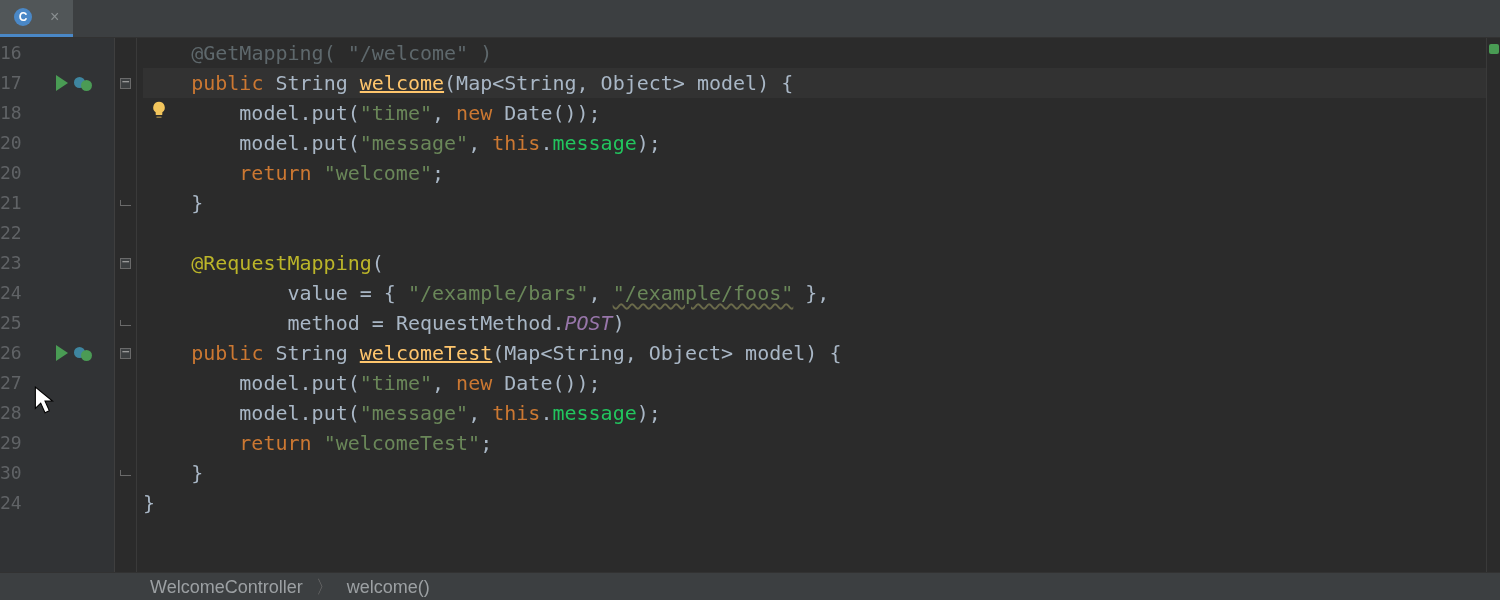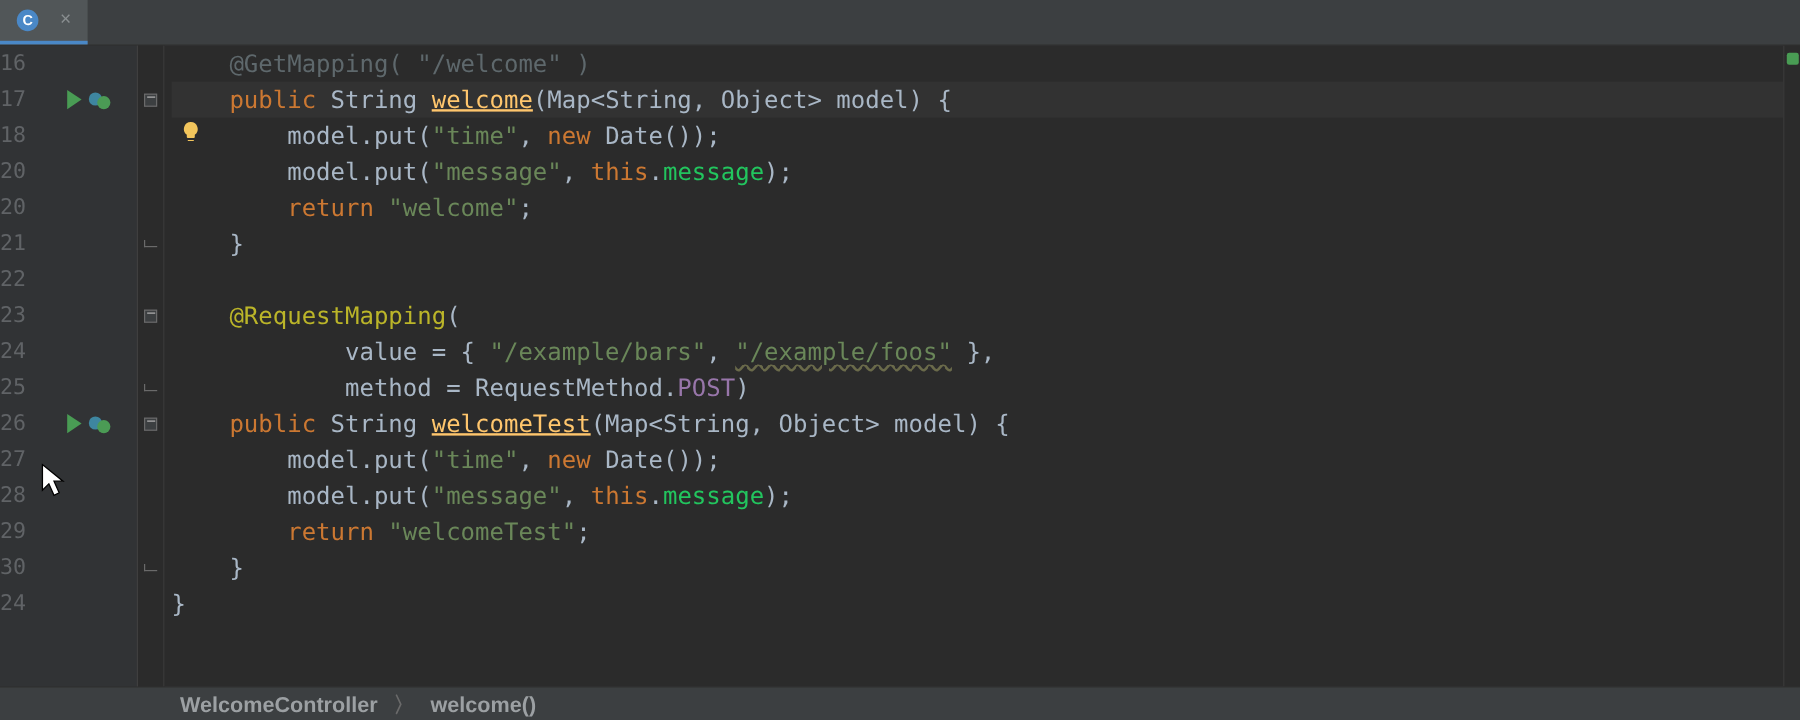--- a/index.html
+++ b/index.html
@@ -122,21 +122,21 @@
   }
   .bulb svg { width: 20px; height: 20px; }
 
   
   .kw   { color: #cc7832; }
   .type { color: #a9b7c6; }
   .mname{ color: #ffc66d; text-decoration: underline; }
   .str  { color: #6a8759; }
   .ann  { color: #bbb529; }
   .fld  { color: #22c55e; }
-  .cns  { color: #9876aa; }
+  .cns  { color: #9876aa; font-style: italic; }
   .pn   { color: #a9b7c6; }
   .sqg  { text-decoration: underline wavy #6a6a4a; text-underline-offset: 3px; }
   .dim  { color: #5e686c; }
 
   
   .overview {
     width: 14px;
     background: #2b2b2b;
     border-left: 1px solid #3a3a3a;
     position: relative;
@@ -148,21 +148,20 @@
 
   
   .breadcrumb {
     height: 28px; line-height: 28px;
     background: #3c3f41;
     color: #9ca0a3;
     font-family: "Helvetica Neue", Arial, sans-serif;
     font-size: 18px;
     padding-left: 150px;
     border-top: 1px solid #323232;
-    font-weight: bold;
   }
   .breadcrumb .chev { color: #6a6a6a; margin: 0 8px; }
 
   
   .cursor-overlay {
     position: absolute; left: 34px; top: 386px; pointer-events: none;
   }
   .cursor-overlay svg { width: 22px; height: 30px; }
 </style>
 </head>

